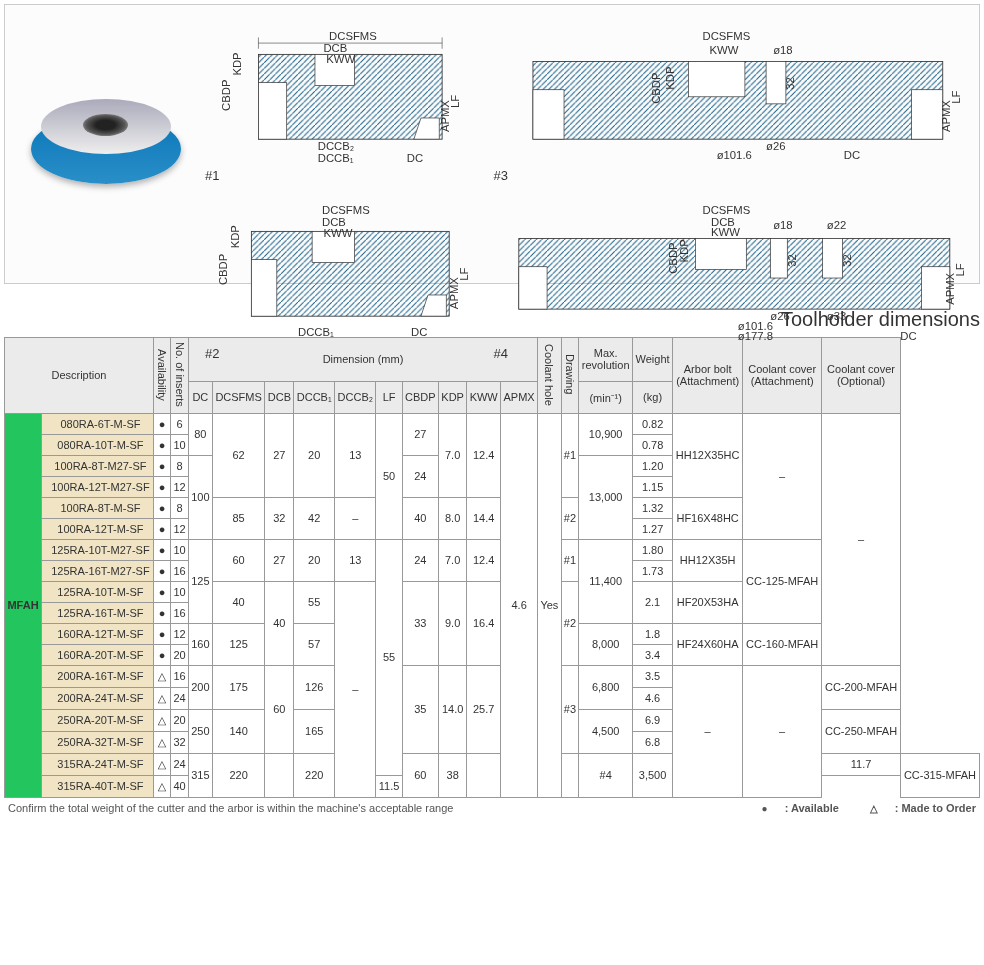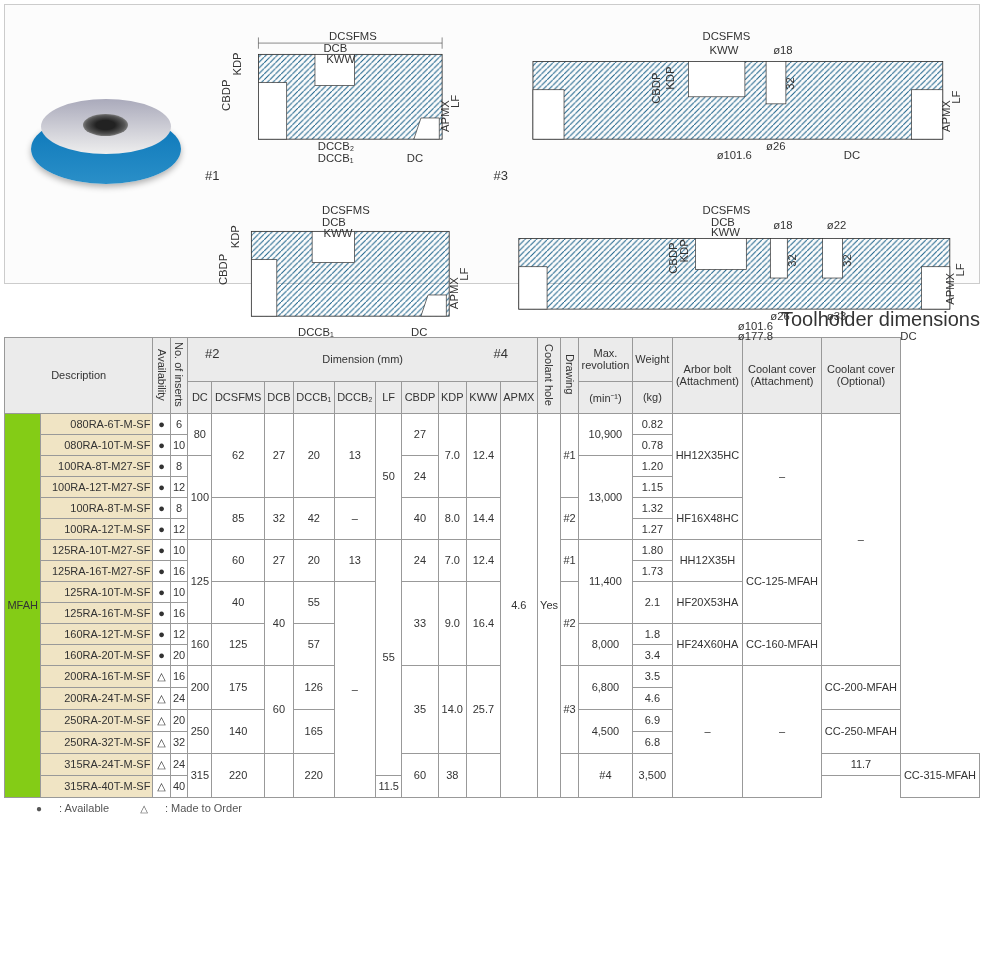--- a/index.html
+++ b/index.html
@@ -12,27 +12,27 @@
 .diag { position: relative; display: flex; flex-direction: column; align-items: flex-start; justify-content: flex-end; }
 .diag svg { width: 100%; height: calc(100% - 18px); }
 .diag-label { font-size: 13px; color: #333; padding: 1px 4px; }
 .hatch { stroke: #165e87; stroke-width: 0.7; }
 .dim-text { font-size: 8px; fill: #333; }
 .thin { stroke: #333; stroke-width: 0.4; fill: none; }
 .section-title { font-size: 20px; color: #333; margin: 24px 0 6px 2px; font-weight: 400; text-align: right; }
 table.dim { border-collapse: collapse; width: 100%; font-size: 11px; }
 table.dim th, table.dim td { border: 1px solid #999; text-align: center; padding: 4px 2px; vertical-align: middle; }
 table.dim th { background: #ebebeb; font-weight: 400; }
-table.dim td.model { background: #f0e4c4; text-align: right; padding-left: 8px; }
-table.dim td.family { background: #84cc16; font-weight: 400; }
+table.dim td.model { background: #f0e4c4; text-align: center; padding-left: 8px; }
+table.dim td.family { background: #22c55e; font-weight: 700; }
 .vert { writing-mode: vertical-rl; text-orientation: mixed; white-space: nowrap; }
 .footnote { display: flex; justify-content: space-between; font-size: 11px; color: #555; margin-top: 4px; padding: 0 4px; }
 .sym-avail::before { content: "\25CF"; font-size: 10px; }
 .sym-order::before { content: "\25B3"; font-size: 10px; }
-.legend span { margin-left: 14px; }
+.legend span { margin-left: 14px; font-weight: bold; }
 </style>
 </head>
 <body>
 
 <div class="diagram-box">
   <div class="product-photo">
     <div class="photo-ring"></div>
   </div>
   <div class="diagrams">
 
@@ -392,17 +392,18 @@
     <tr>
       <td class="model">315RA-40T-M-SF</td>
       <td>△</td>
       <td>40</td>
       <td>11.5</td>
     </tr>
   </tbody>
 </table>
 
 <div class="footnote">
+  <span>Confirm the total weight of the cutter and the arbor is within the machine's acceptable range</span>
   <span class="legend">
     <span><span class="sym-avail"></span> <span>: Available</span></span>
     <span><span class="sym-order"></span> <span>: Made to Order</span></span>
   </span>
 </div>
 
 </body></html>

